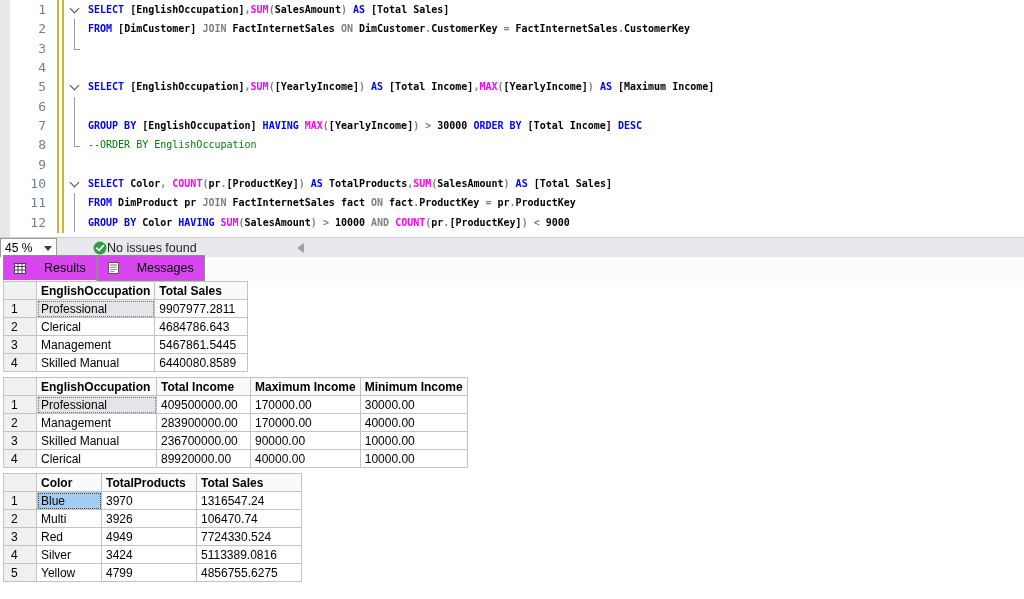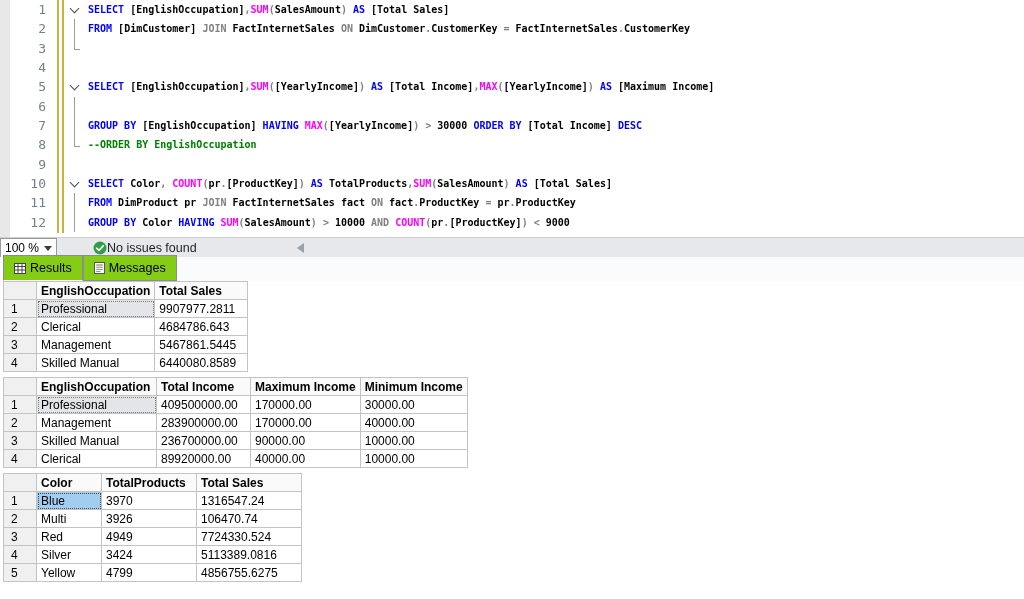--- a/index.html
+++ b/index.html
@@ -20,43 +20,43 @@
         color:var(--lnc); font-weight:normal; }
   .fold { flex:none; width:40px; position:relative; }
   .chev { position:absolute; left:23px; top:5px; width:7px; height:7px;
           border-right:1.6px solid #4d4d4d; border-bottom:1.6px solid #4d4d4d;
           transform:rotate(45deg); }
   .conn { position:absolute; left:26px; top:0; width:6px; height:100%;
           border-left:1px solid #9a9a9a; }
   .conn.stub { border-bottom:1px solid #9a9a9a; height:60%; }
   .code { flex:none; white-space:pre; font-size:10px; font-weight:bold; color:#000; }
   .c-kw { color:var(--kw); } .c-fn { color:var(--fn); }
-  .c-gy { color:var(--gy); } .c-cm { color:var(--cm); font-weight:bold; }
+  .c-gy { color:var(--gy); } .c-cm { color:var(--cm); font-weight:normal; }
   .c-tx { color:#000; }
 
   
   .statusbar { position:absolute; left:0; top:237px; width:1024px; height:20px;
                background:#e6e8eb; border-top:1px solid #cfcfcf; }
   .zoom-box { position:absolute; left:0; top:0; width:57px; height:20px; background:#fff;
               border:1px solid #9a9a9a; font-size:12px; color:#000;
               display:flex; align-items:center; padding:0 4px; }
   .zoom-box .zlabel { flex:1; }
   .zoom-caret { width:0; height:0; border-left:4px solid transparent;
                 border-right:4px solid transparent; border-top:5px solid #3b3b3b; }
   .health { position:absolute; left:93px; top:0; height:20px; display:flex;
             align-items:center; font-size:12.5px; color:#1e1e1e; }
   .hscroll-arrow { position:absolute; left:297px; top:5px; width:0; height:0;
                    border-top:5px solid transparent; border-bottom:5px solid transparent;
                    border-right:7px solid #9ba1a9; }
 
   
   .tabstrip { position:absolute; left:0; top:257px; width:1024px; height:24px;
               background:#fafbfc; display:flex; align-items:flex-end; padding-left:3px; }
-  .tab { display:flex; align-items:center; gap:4px; padding:12px 10px;
-         border:1px solid #8c8c8c; background:#84cc16; height:21px; font-size:12.5px;
+  .tab { display:flex; align-items:center; gap:18px; padding:12px 10px;
+         border:1px solid #8c8c8c; background:#d946ef; height:21px; font-size:12.5px;
          color:#000; }
   .tab.active { height:23px; border-bottom:1px solid #fff; position:relative; z-index:2; }
 
   
   .results { position:absolute; left:0; top:281px; width:1024px; height:318px;
              background:#fff; padding-left:3px; }
   table.grid { border-collapse:collapse; table-layout:fixed; margin-bottom:5px;
                font-size:12px; color:#000; background:#fff; }
   table.grid th, table.grid td { border:1px solid #c3c3c3; height:18px; padding:0 4px;
                text-align:left; font-weight:normal; overflow:hidden; white-space:nowrap; }
@@ -153,21 +153,21 @@
           </span>
           <span class="code"><span class="c-kw">GROUP BY</span><span class="c-tx"> Color </span><span class="c-kw">HAVING</span><span class="c-tx"> </span><span class="c-fn">SUM</span><span class="c-gy">(</span><span class="c-tx">SalesAmount</span><span class="c-gy">)</span><span class="c-tx"> </span><span class="c-gy">&gt;</span><span class="c-tx"> 10000 </span><span class="c-gy">AND</span><span class="c-tx"> </span><span class="c-fn">COUNT</span><span class="c-gy">(</span><span class="c-tx">pr</span><span class="c-gy">.</span><span class="c-tx">[ProductKey]</span><span class="c-gy">)</span><span class="c-tx"> </span><span class="c-gy">&lt;</span><span class="c-tx"> 9000</span></span>
         </div>
       </div>
     <div class="change-bar b1"></div>
     <div class="change-bar b2"></div>
   </div>
 
   <div class="statusbar">
     <div class="zoom-box">
-      <span class="zlabel">100 %</span>
+      <span class="zlabel">45 %</span>
       <span class="zoom-caret"></span>
     </div>
     <div class="health">
       <svg class="icon-svg" width="14" height="14" viewBox="0 0 14 14">
         <circle cx="7" cy="7" r="6.5" fill="#2f9e44"></circle>
         <path d="M3.6 7.2 L6 9.4 L10.4 4.6" stroke="#fff" stroke-width="1.6" fill="none" stroke-linecap="round" stroke-linejoin="round"></path>
       </svg>
       <span>No issues found</span>
     </div>
     <div class="hscroll-arrow"></div>

